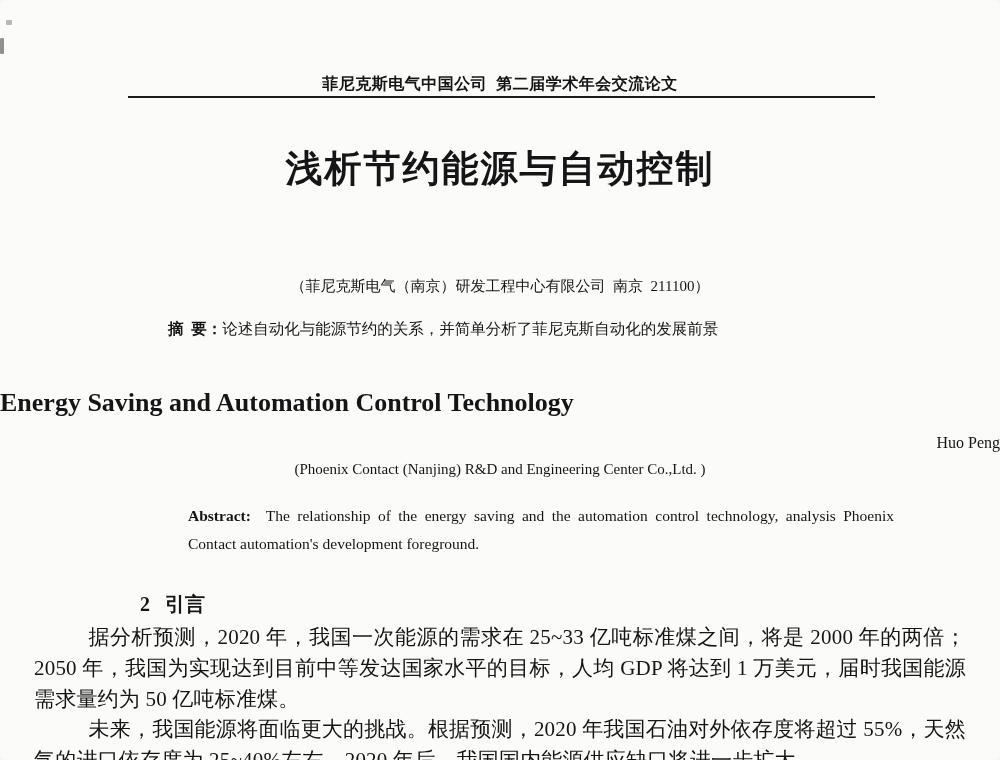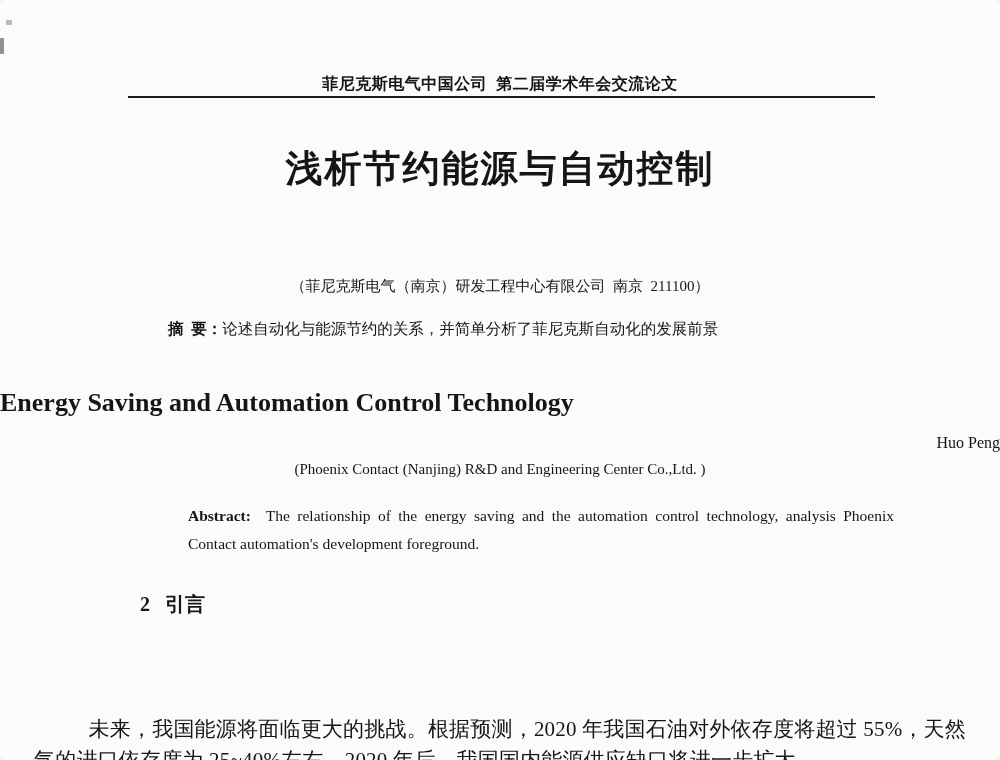--- a/index.html
+++ b/index.html
@@ -115,16 +115,17 @@
 
   <div class="affil-en">(Phoenix Contact (Nanjing) R&amp;D and Engineering Center Co.,Ltd. )</div>
 
   <div class="abs-en">
     <span class="lbl">Abstract:  </span><span>The relationship of the energy saving and the automation control technology, analysis Phoenix Contact automation's development foreground.</span>
   </div>
 
 
   <h3 class="sec-heading pre">2   引言</h3>
 
+  <p class="para para1">据分析预测，2020 年，我国一次能源的需求在 25~33 亿吨标准煤之间，将是 2000 年的两倍；2050 年，我国为实现达到目前中等发达国家水平的目标，人均 GDP 将达到 1 万美元，届时我国能源需求量约为 50 亿吨标准煤。</p>
 
   <p class="para para2">未来，我国能源将面临更大的挑战。根据预测，2020 年我国石油对外依存度将超过 55%，天然气的进口依存度为 25~40%左右。2020 年后，我国国内能源供应缺口将进一步扩大。</p>
 
 </div>
 
 </body></html>

